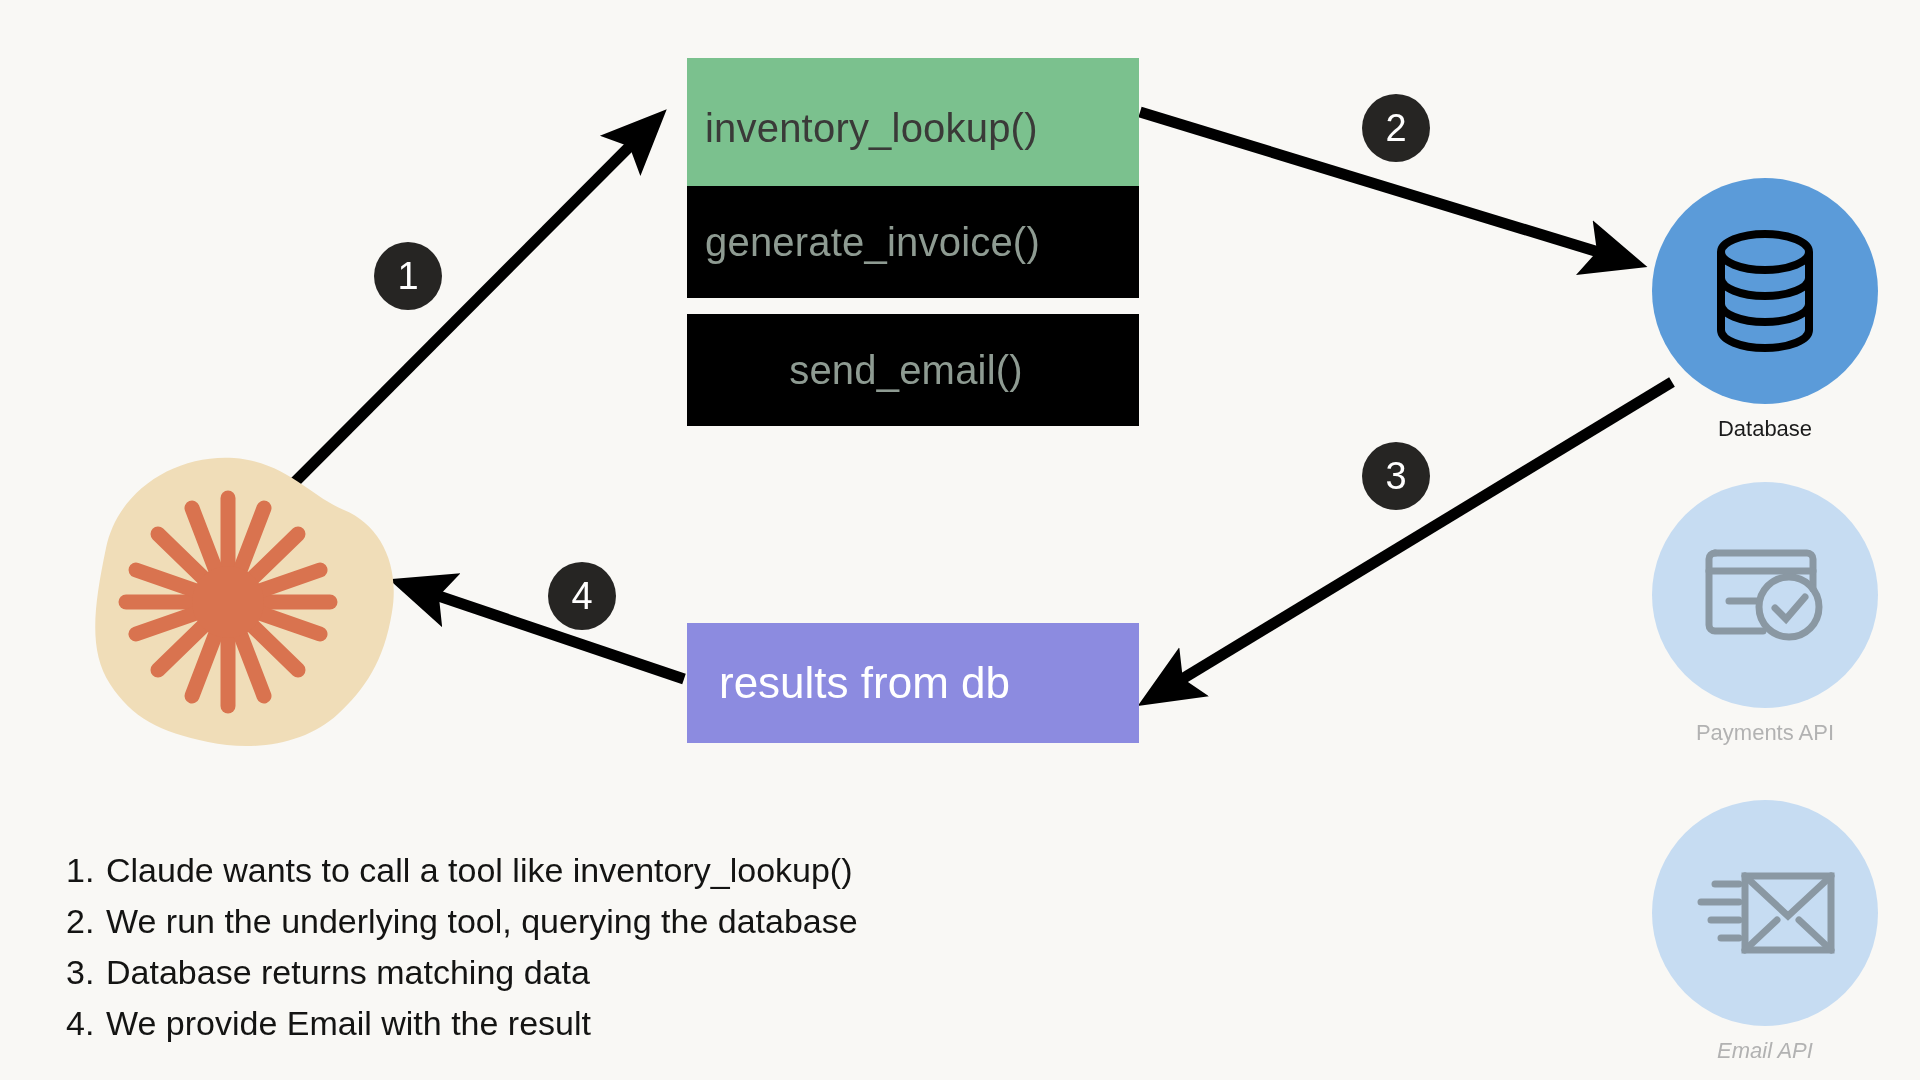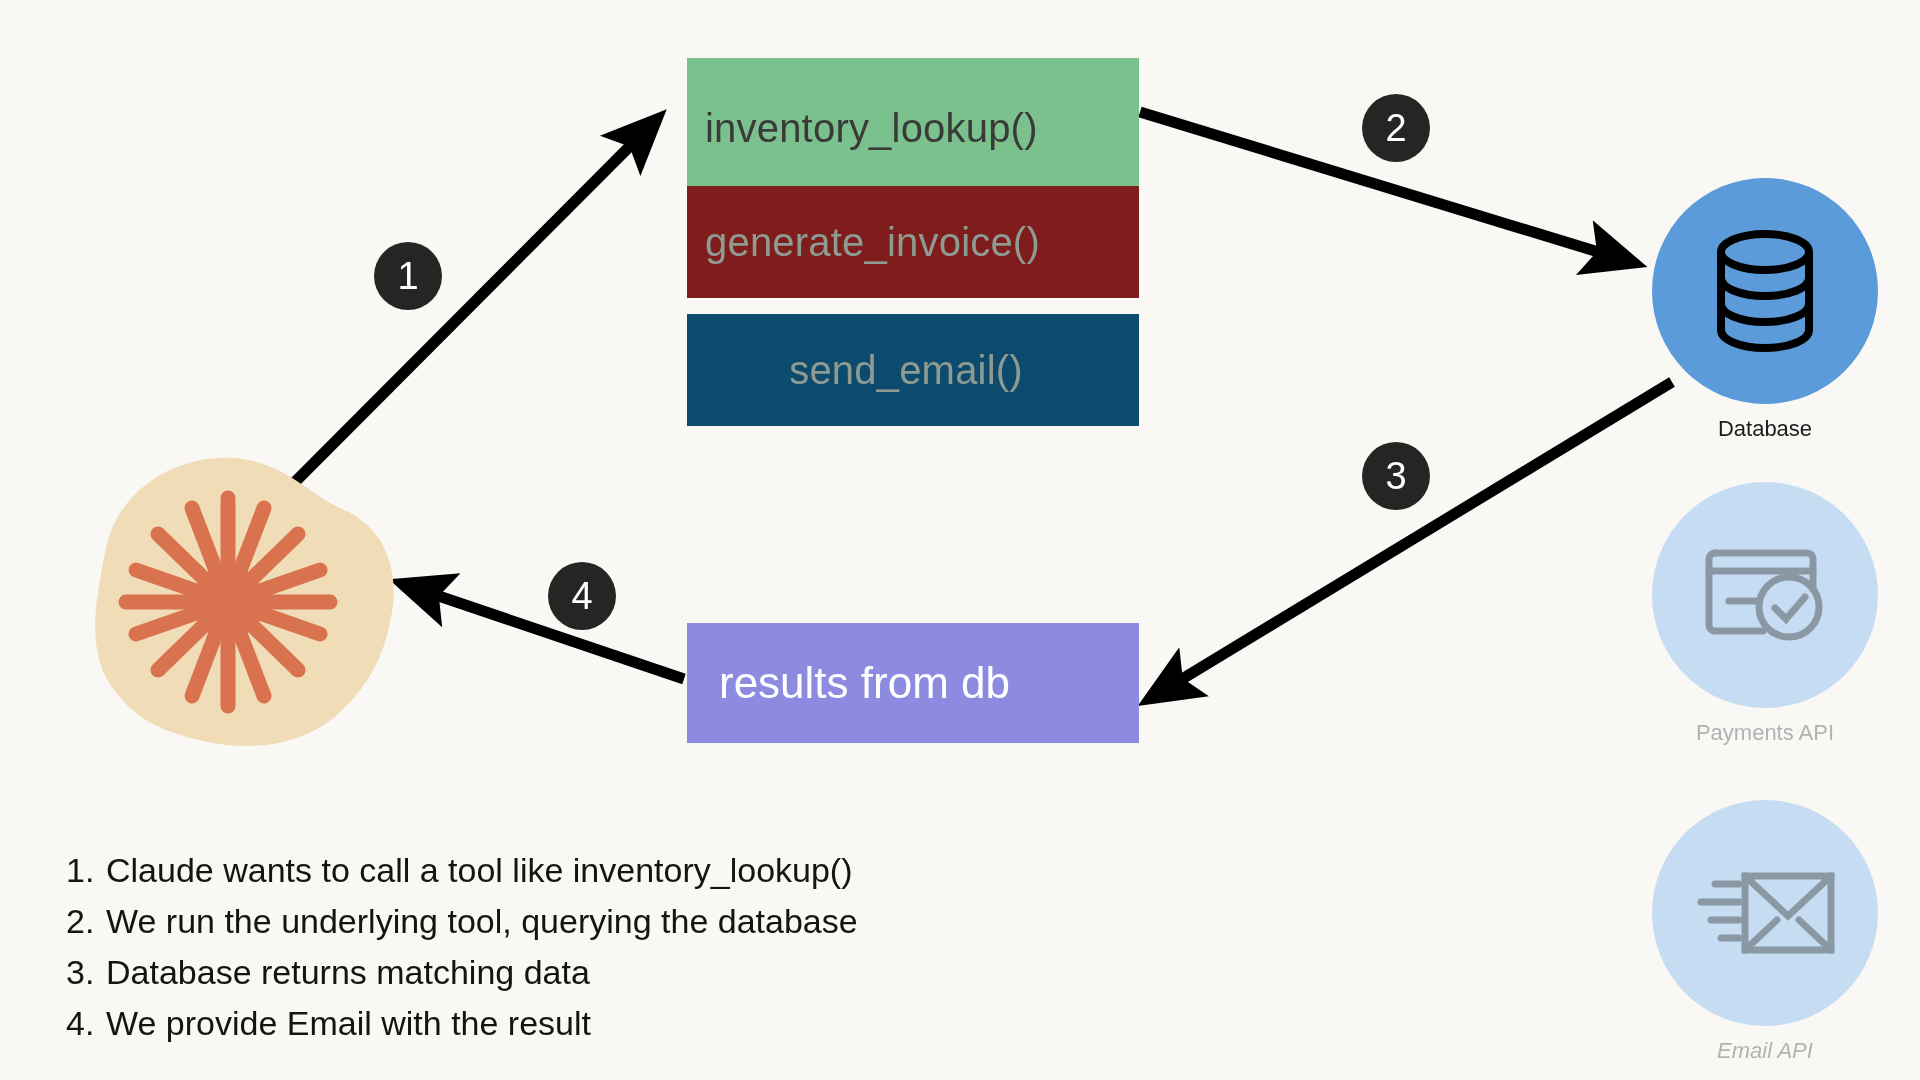--- a/index.html
+++ b/index.html
@@ -16,23 +16,23 @@
 
   
   .tool-box{
     position:absolute;left:687px;width:452px;
     display:flex;align-items:center;
     font-size:40px;letter-spacing:.2px;
   }
   .tool-box .label{display:block;width:100%;}
   #tool-0{top:58px;height:140px;background:#7BC18E;}
   #tool-0 .label{color:#3A3A38;padding-left:18px;text-align:left;}
-  #tool-1{top:186px;height:112px;background:#7f1d1d;}
+  #tool-1{top:186px;height:112px;background:#000000;}
   #tool-1 .label{color:#8E9B92;padding-left:18px;text-align:left;}
-  #tool-2{top:314px;height:112px;background:#0c4a6e;}
+  #tool-2{top:314px;height:112px;background:#000000;}
   #tool-2 .label{color:#8E9B92;text-align:center;padding-right:14px;}
 
   
   #result-box{
     position:absolute;left:687px;top:623px;width:452px;height:120px;
     background:#8C8BE0;display:flex;align-items:center;
   }
   #result-box .label{color:#FFFFFF;font-size:44px;padding-left:32px;}
 
   

